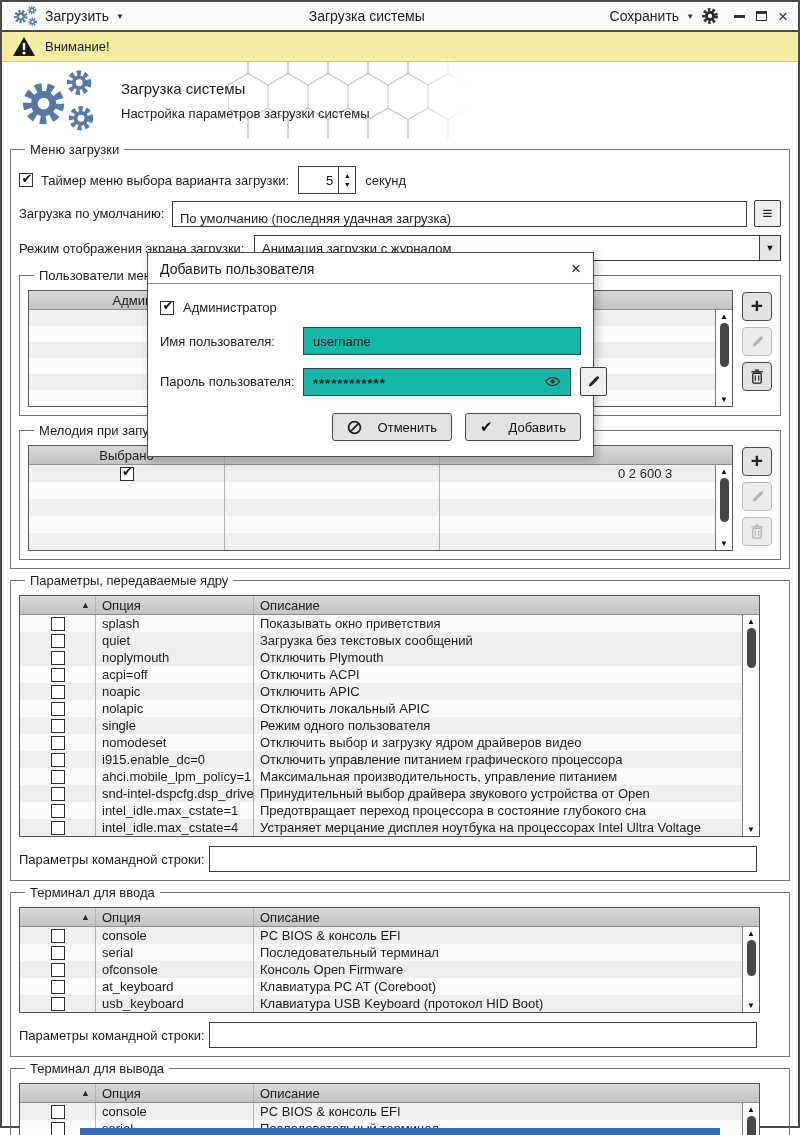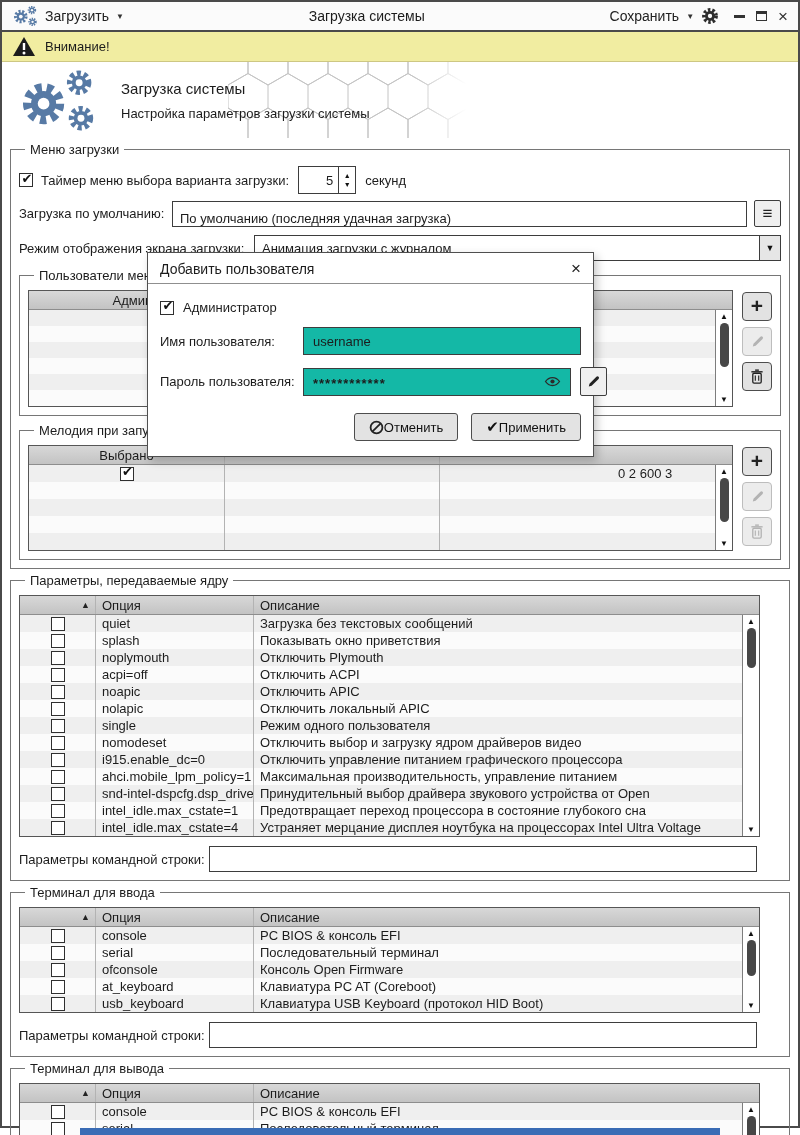--- a/index.html
+++ b/index.html
@@ -126,21 +126,21 @@
   .dlg-x{font-size:17px;line-height:1;color:#222}
   .dlg-body{padding:4px 12px 15px}
   .dlg-row{display:flex;align-items:center;margin-top:12px}
   .dlg-label{flex:0 0 143px}
   .dlg-input{border:1.6px solid #3d3d3d;height:28px;display:flex;align-items:center;
              padding:0 9px;background:#14b8a6}
   .inp-user{flex:1}
   .inp-pwd{flex:0 0 268px;justify-content:space-between}
   .stars{font-weight:bold;letter-spacing:1px;transform:translateY(2px)}
   .dlg-btns{display:flex;justify-content:flex-end;gap:13px;margin-top:17px}
-  .dlg-btn{display:inline-flex;align-items:center;gap:0;border:1px solid #4d4d4d;border-radius:3px;
+  .dlg-btn{display:inline-flex;align-items:center;gap:16px;border:1px solid #4d4d4d;border-radius:3px;
            background:#e3e3e3;height:28px;padding:0 14px;font:13px "Liberation Sans",sans-serif;color:#111}
 
   .spacer{flex:1}
 </style>
 </head>
 <body>
 
 <div class="window">
 
   <div class="titlebar">
@@ -417,33 +417,33 @@
     <legend>Параметры, передаваемые ядру</legend>
     <div class="tbl" style="margin-top:4px">
       <div class="thead">
         <span class="cell c-cb">
             <span class="sort-ic">▲</span>
           </span>
         <span class="cell c-opt">Опция</span>
         <span class="cell c-desc">Описание</span>
       </div>
       <div>
+          <div class="trow even">
+            <span class="cell c-cb">
+              <span class="cb"></span>
+            </span>
+            <span class="cell c-opt">splash</span>
+            <span class="cell c-desc">Показывать окно приветствия</span>
+          </div>
           <div class="trow odd">
             <span class="cell c-cb">
               <span class="cb"></span>
             </span>
             <span class="cell c-opt">quiet</span>
             <span class="cell c-desc">Загрузка без текстовых сообщений</span>
-          </div>
-          <div class="trow even">
-            <span class="cell c-cb">
-              <span class="cb"></span>
-            </span>
-            <span class="cell c-opt">splash</span>
-            <span class="cell c-desc">Показывать окно приветствия</span>
           </div>
           <div class="trow odd">
             <span class="cell c-cb">
               <span class="cb"></span>
             </span>
             <span class="cell c-opt">noplymouth</span>
             <span class="cell c-desc">Отключить Plymouth</span>
           </div>
           <div class="trow even">
             <span class="cell c-cb">
@@ -667,19 +667,19 @@
     <div class="dlg-btns">
       <button class="dlg-btn">
         <svg width="15" height="15" viewBox="0 0 16 16">
           <circle cx="8" cy="8" r="6.3" fill="none" stroke="#222" stroke-width="1.9"></circle>
           <line x1="3.8" y1="12.2" x2="12.2" y2="3.8" stroke="#222" stroke-width="1.9"></line>
         </svg>
         <span>Отменить</span>
       </button>
       <button class="dlg-btn">
         <span style="font-size:15px">✔</span>
-        <span>Применить</span>
+        <span>Добавить</span>
       </button>
     </div>
   </div>
 </div>
 
 <div class="taskbar-strip"></div>
 
 </body></html>

